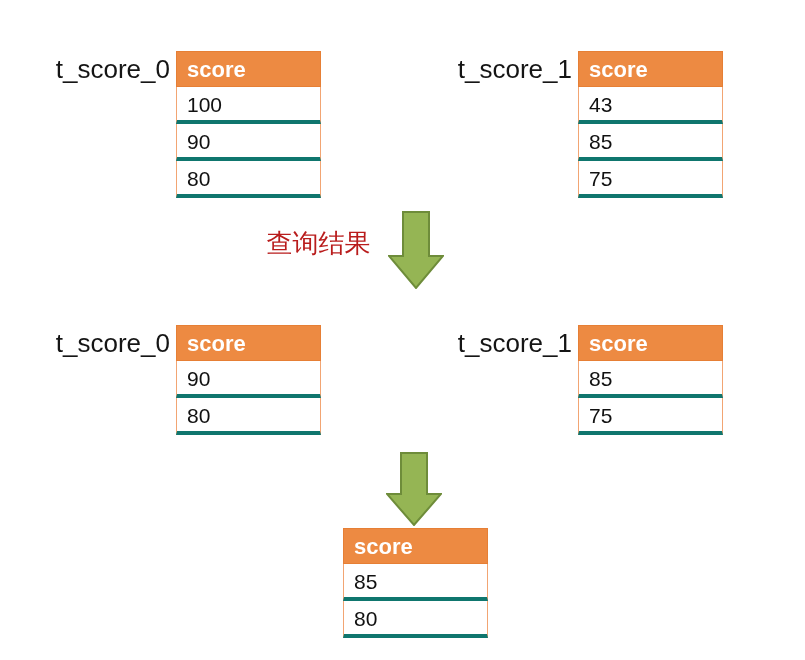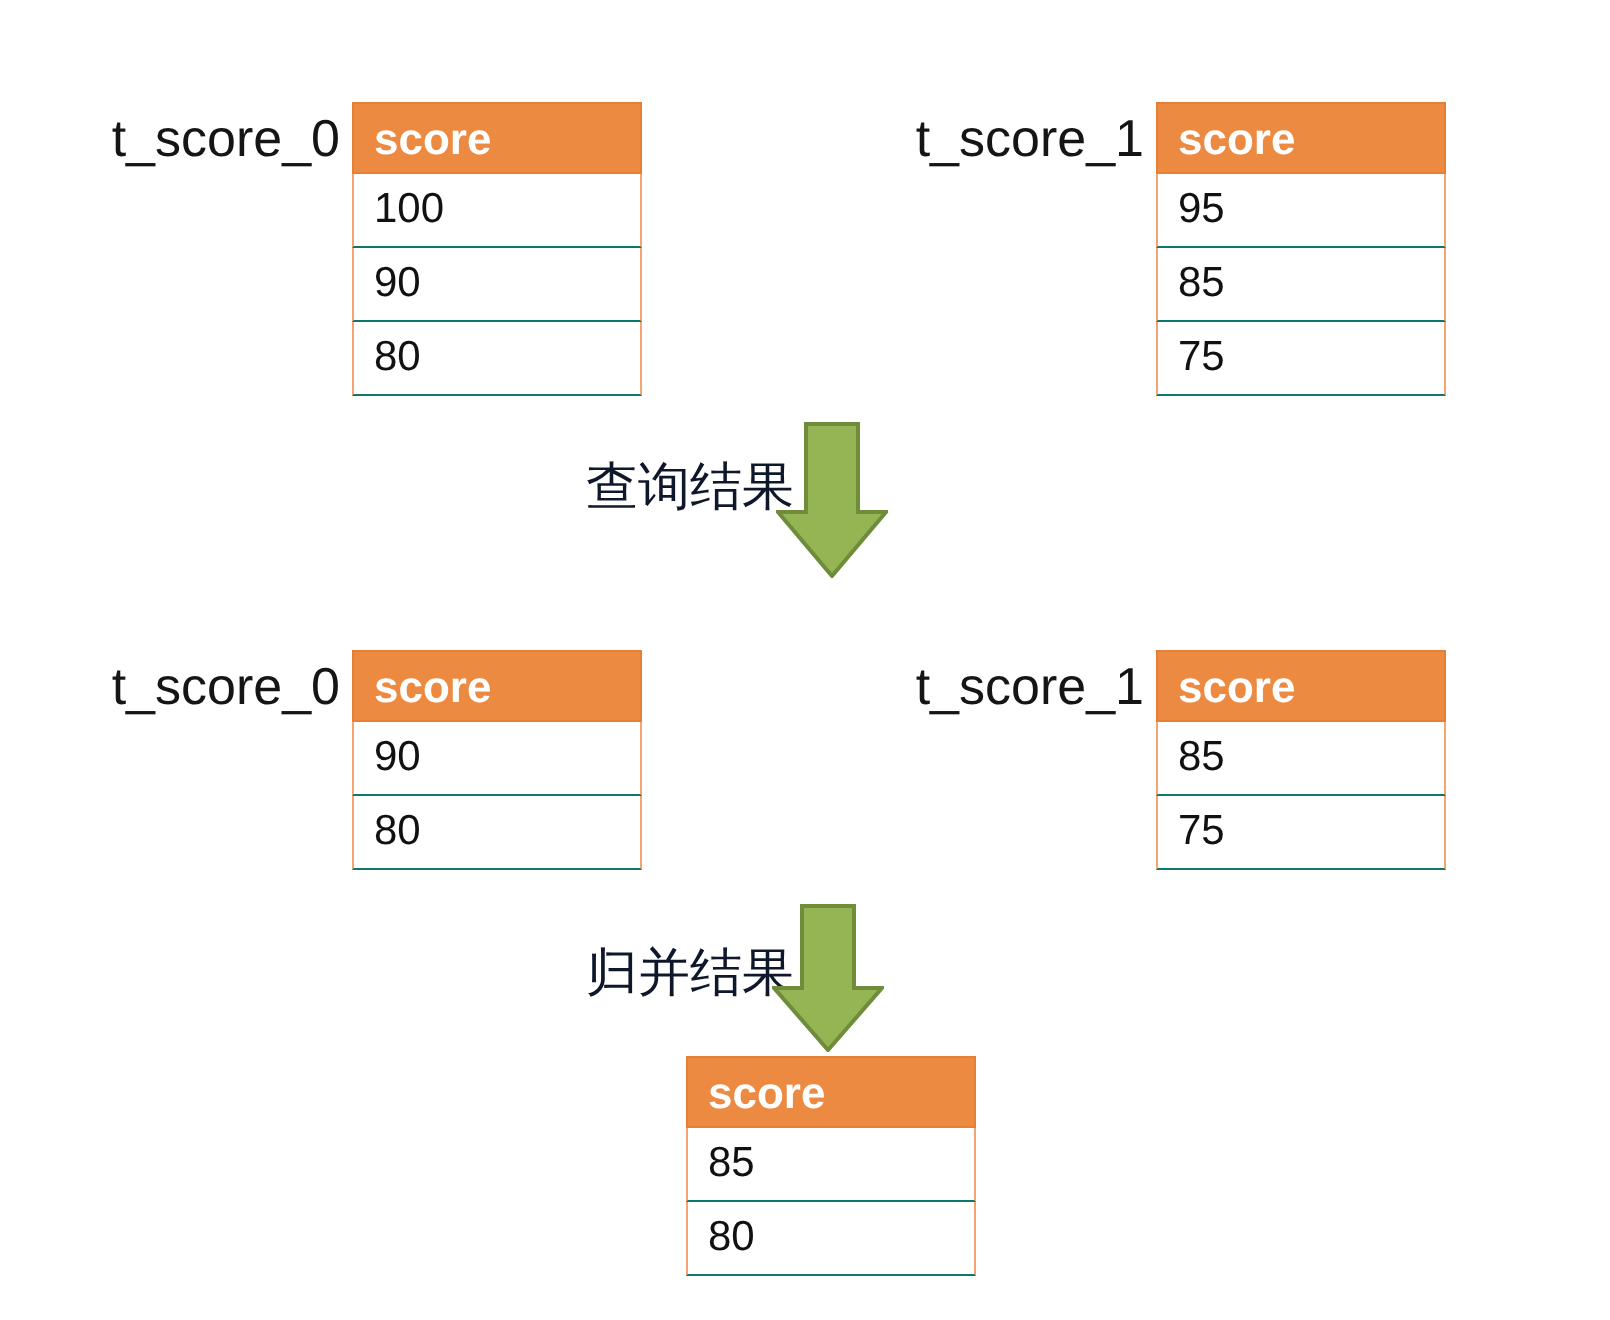--- a/index.html
+++ b/index.html
@@ -8,30 +8,30 @@
     font-family:"Liberation Sans","DejaVu Sans",sans-serif;overflow:hidden;
   }
   .tbl{position:absolute;width:145px;}
   .tbl .hdr{
     box-sizing:border-box;height:36px;line-height:36px;
     background:#ED8A42;border:1px solid #E67F35;
     color:#ffffff;font-weight:700;font-size:22px;padding-left:10px;
   }
   .tbl .row{
     box-sizing:border-box;height:37px;line-height:36px;background:#ffffff;
-    border-left:1px solid #F2A573;border-right:1px solid #F2A573;border-bottom:1px solid #0f766e;
+    border-left:1px solid #F2A573;border-right:1px solid #F2A573;border-bottom:4px solid #0f766e;
     color:#111111;font-size:21px;padding-left:10px;
   }
   .side-label{
     position:absolute;height:36px;line-height:36px;width:150px;
     font-size:26px;color:#151515;text-align:right;white-space:nowrap;
   }
   .step-label{
     position:absolute;height:32px;line-height:32px;width:157px;
-    font-size:26px;color:#0f172a;text-align:right;white-space:nowrap;
+    font-size:26px;color:#b91c1c;text-align:center;white-space:nowrap;
   }
   .arrow{position:absolute;}
   .watermark{
     position:absolute;top:629px;right:3px;font-size:17px;color:#c6c6c6;
     text-shadow:-2px -1px 0 rgba(225,225,225,0.6);white-space:nowrap;
   }
 </style>
 </head>
 <body>
 
@@ -41,21 +41,21 @@
   <div class="tbl" style="left:176px;top:51px;">
     <div class="hdr">score</div>
     <div class="row">100</div>
     <div class="row">90</div>
     <div class="row">80</div>
   </div>
 
   <div class="side-label" style="left:422px;top:51px;">t_score_1</div>
   <div class="tbl" style="left:578px;top:51px;">
     <div class="hdr">score</div>
-    <div class="row">95</div>
+    <div class="row">43</div>
     <div class="row">85</div>
     <div class="row">75</div>
   </div>
 
   <div class="step-label" style="left:240px;top:227px;">查询结果</div>
   <svg class="arrow" style="left:388px;top:211px;" width="56" height="78" viewBox="0 0 56 78">
     <polygon points="15,1 41,1 41,45 55,45 28,77 1,45 15,45" fill="#95B554" stroke="#6E8C3A" stroke-width="2" stroke-linejoin="miter"></polygon>
   </svg>
 
   <div class="side-label" style="left:20px;top:325px;">t_score_0</div>
@@ -65,21 +65,20 @@
     <div class="row">80</div>
   </div>
 
   <div class="side-label" style="left:422px;top:325px;">t_score_1</div>
   <div class="tbl" style="left:578px;top:325px;">
     <div class="hdr">score</div>
     <div class="row">85</div>
     <div class="row">75</div>
   </div>
 
-  <div class="step-label" style="left:240px;top:470px;">归并结果</div>
   <svg class="arrow" style="left:386px;top:452px;" width="56" height="74" viewBox="0 0 56 74">
     <polygon points="15,1 41,1 41,42 55,42 28,73 1,42 15,42" fill="#95B554" stroke="#6E8C3A" stroke-width="2" stroke-linejoin="miter"></polygon>
   </svg>
 
   <div class="tbl" style="left:343px;top:528px;">
     <div class="hdr">score</div>
     <div class="row">85</div>
     <div class="row">80</div>
   </div>
 

